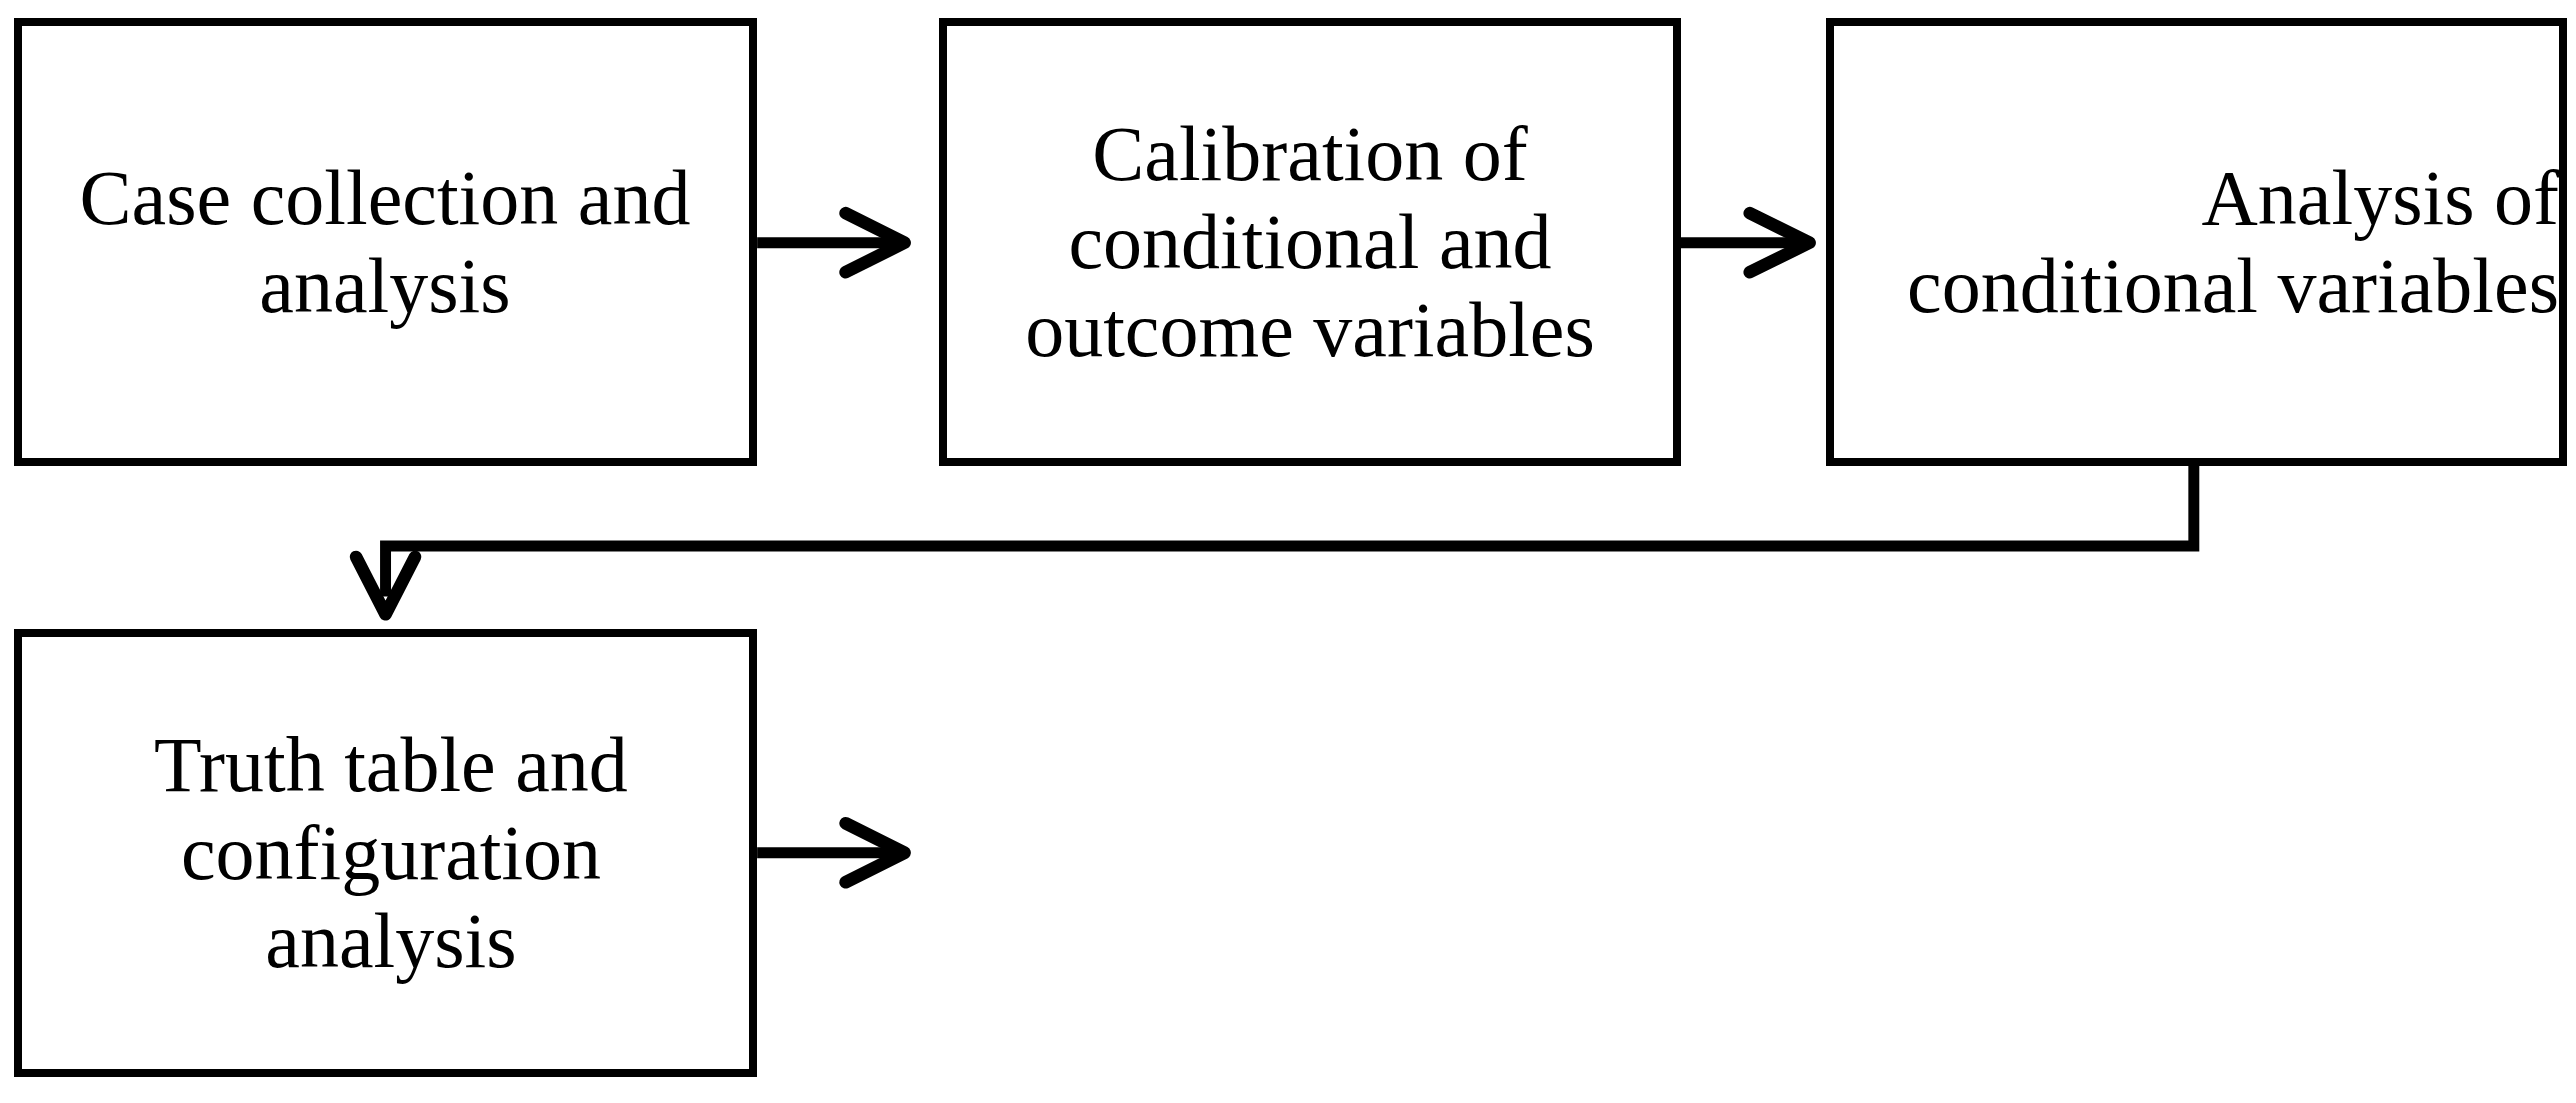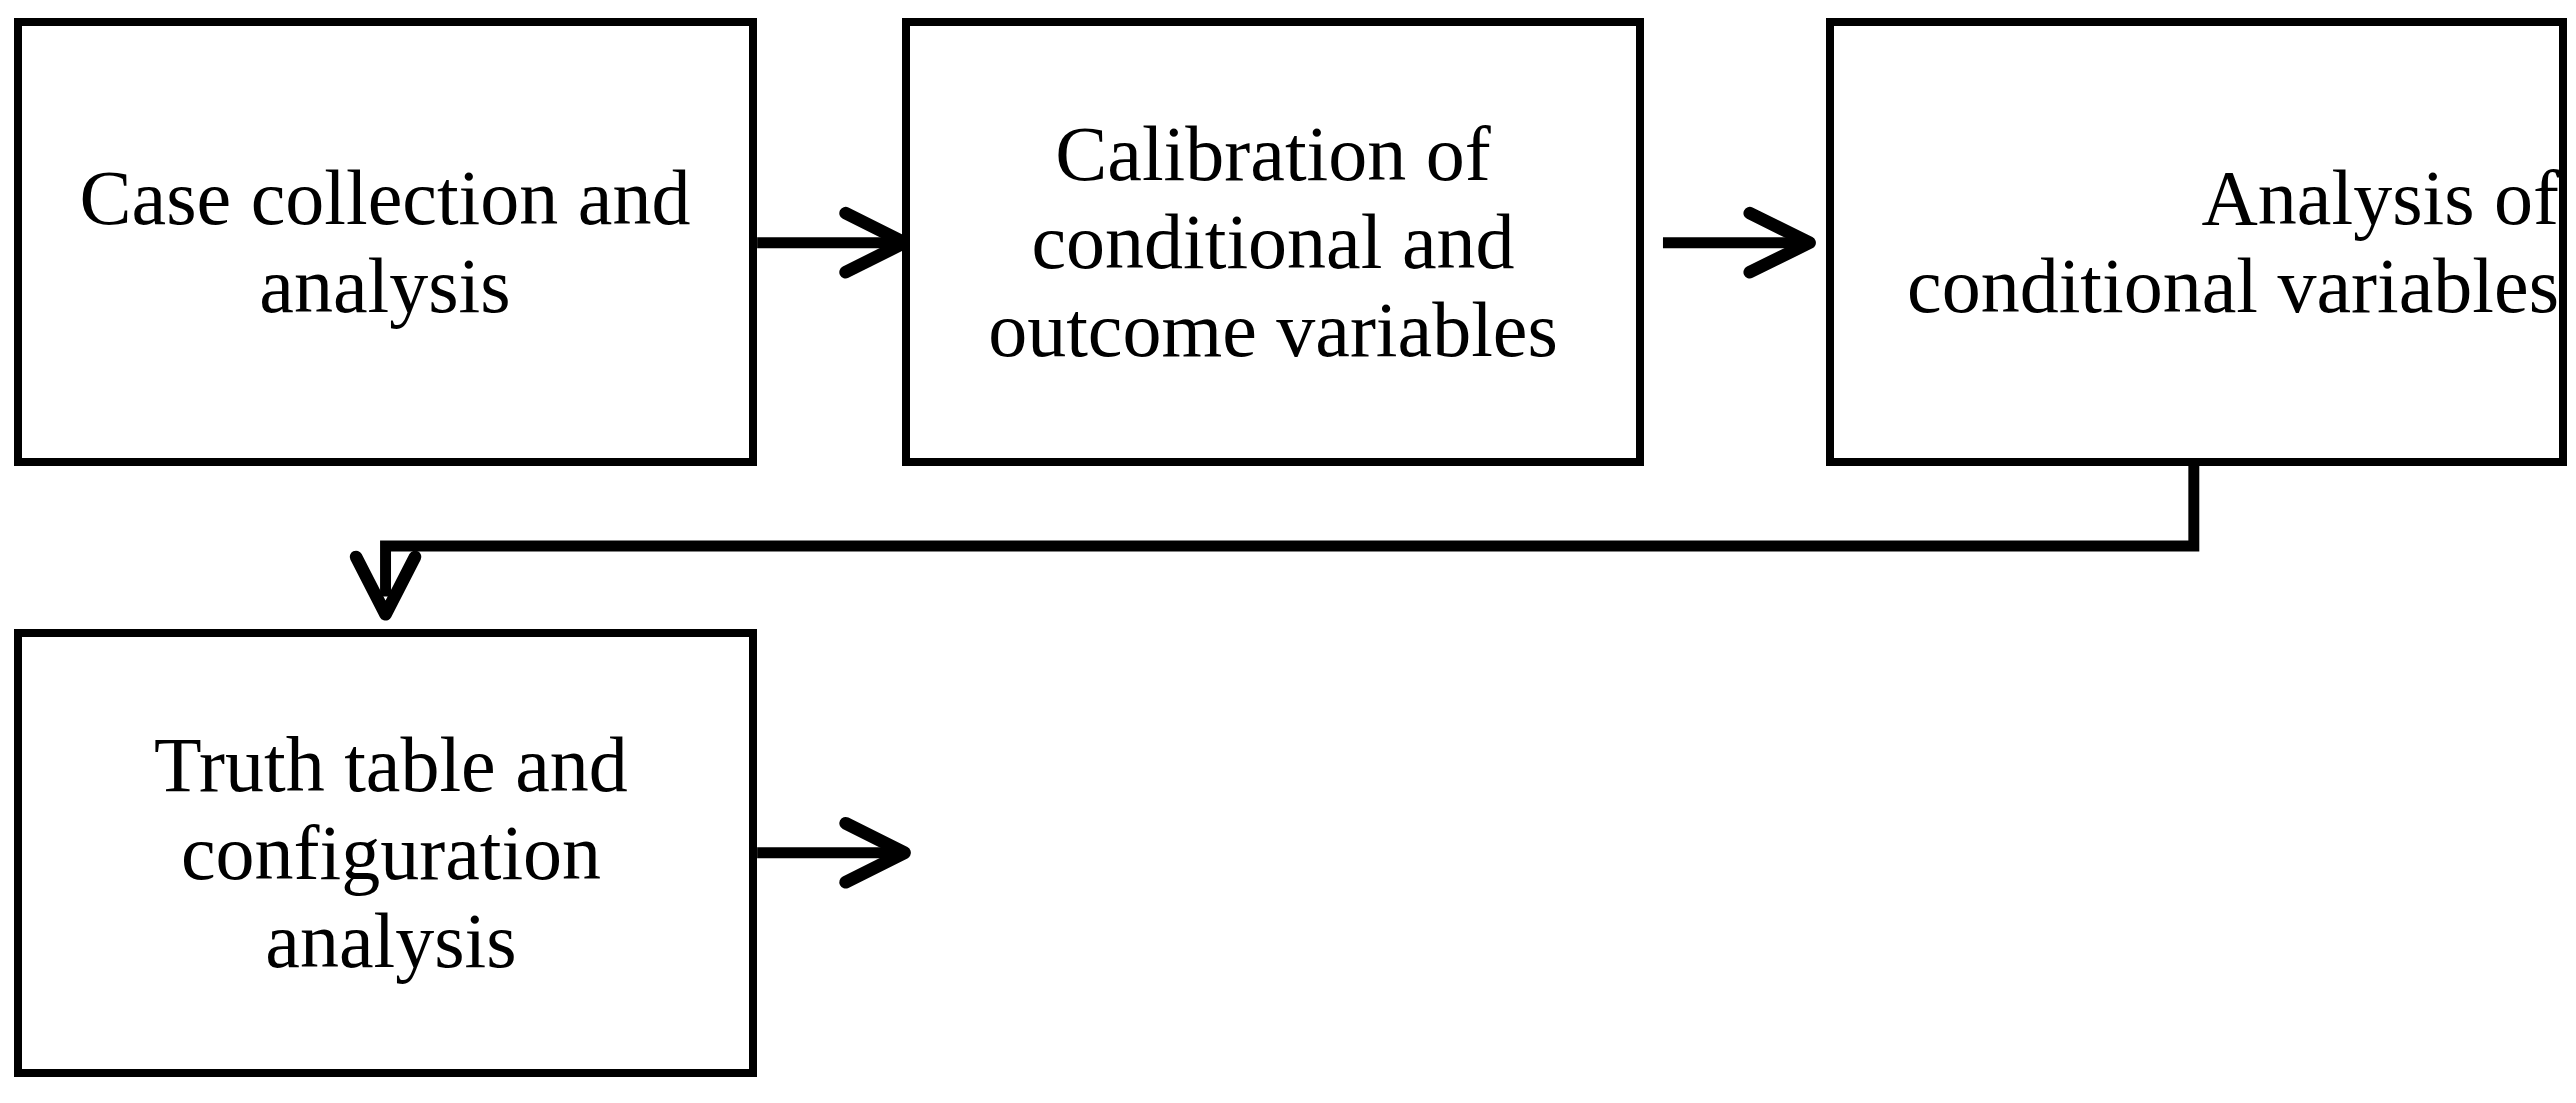--- a/index.html
+++ b/index.html
@@ -26,21 +26,21 @@
     display: flex;
     flex-direction: column;
     justify-content: center;
     align-items: center;
     text-align: center;
     font-size: 78px;
     line-height: 88px;
   }
   .box .line { display: block; white-space: nowrap; }
   .b1 { left: 13.5px;   top: 17.7px;  width: 743px; height: 448px; }
-  .b2 { left: 902px; top: 17.7px;  width: 742px; height: 448px; }
+  .b2 { left: 939px; top: 17.7px;  width: 742px; height: 448px; }
   .b3 { left: 1826px; top: 17.7px;  width: 741px; height: 448px; align-items: flex-end; }
   .b4 { left: 13.5px;   top: 629px; width: 743px; height: 448px; padding-left: 12px; }
   .b5 { left: 921px; top: 629px; width: 742px; height: 448px; }
   .shaft  { stroke: #000000; stroke-width: 13px; fill: none; }
   .elbow  { stroke: #000000; stroke-width: 13px; fill: none; stroke-linejoin: miter; }
   .chevron {
     stroke: #000000; stroke-width: 15px; fill: none;
     stroke-linecap: round; stroke-linejoin: round;
   }
 </style>

